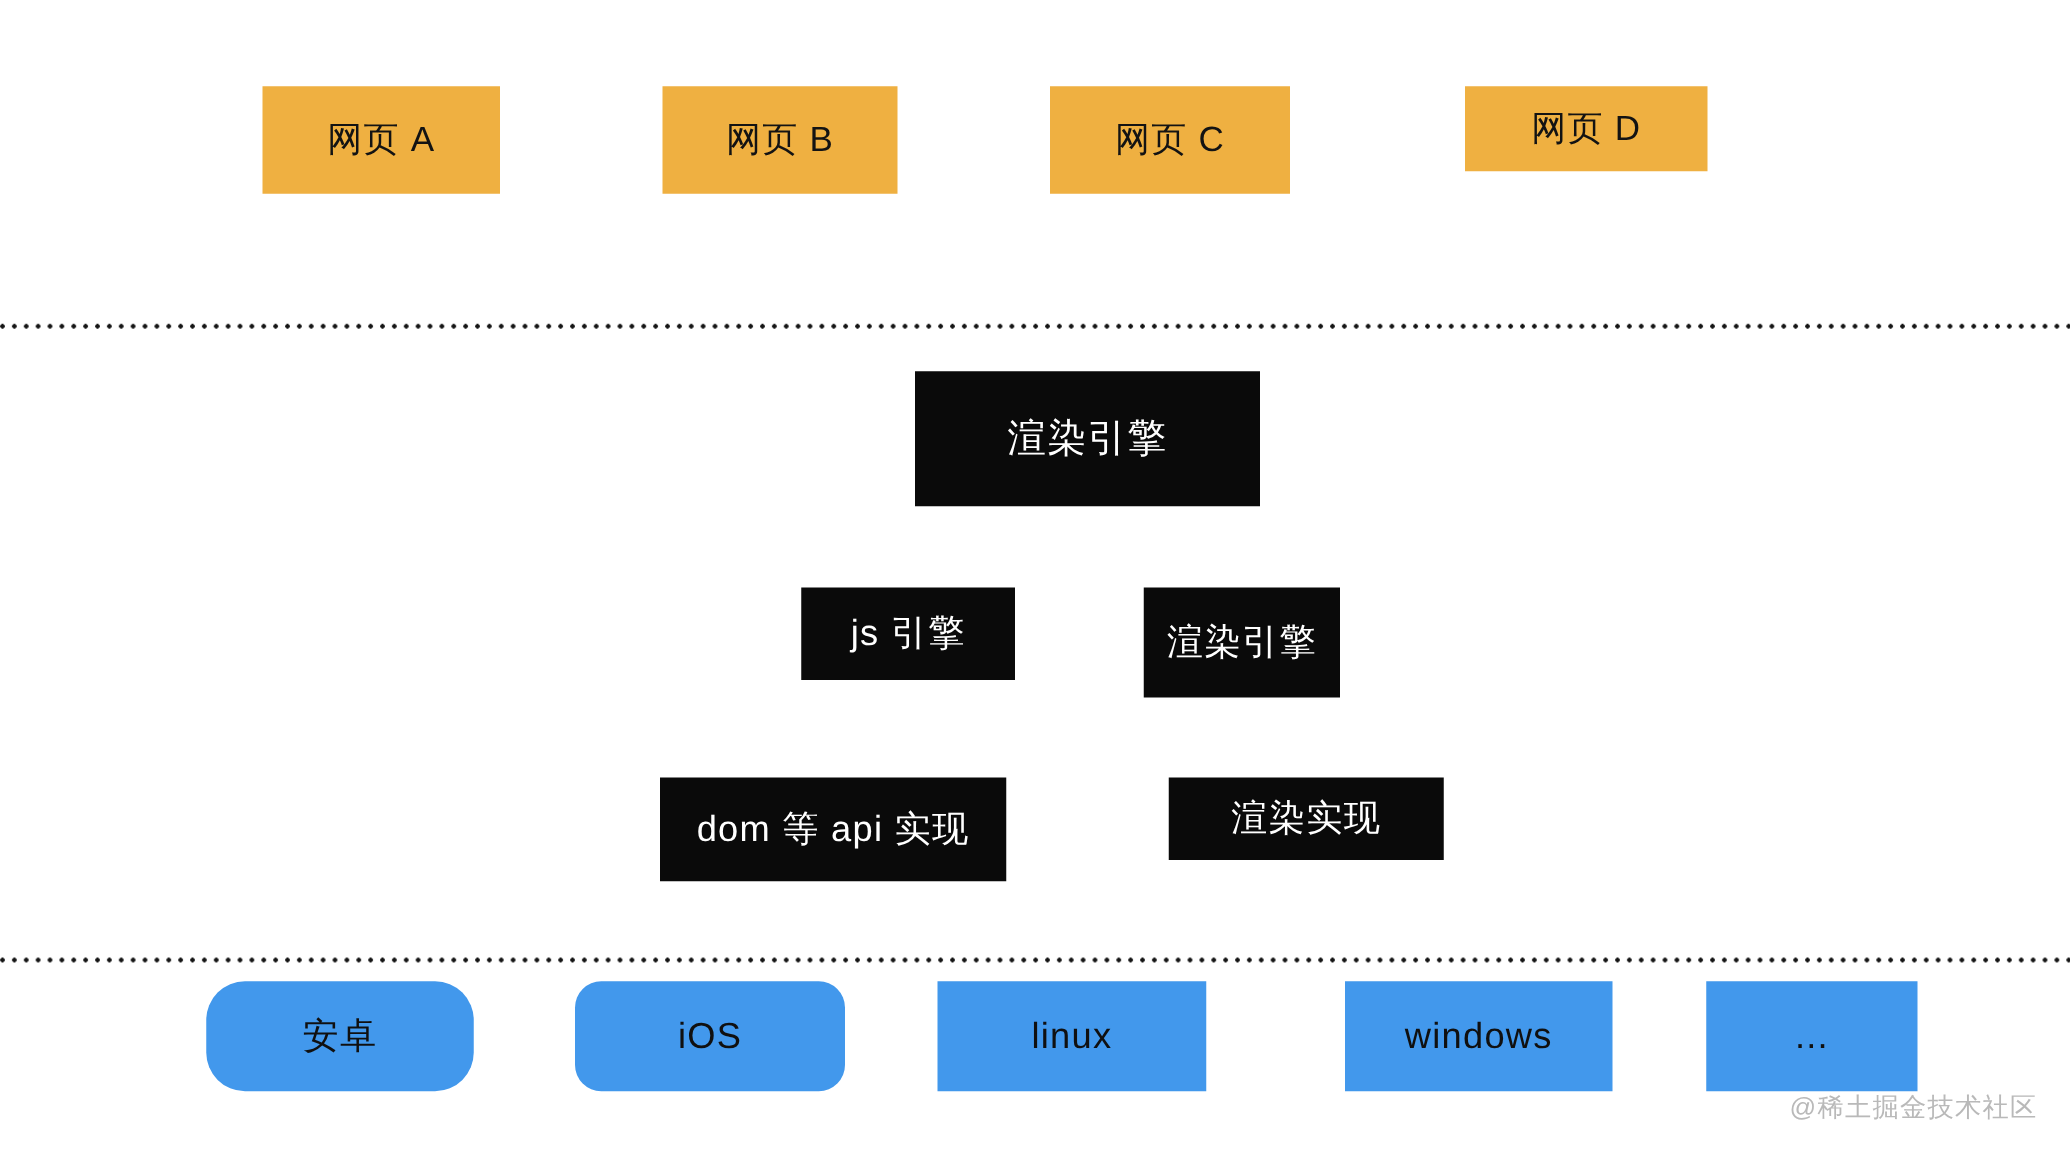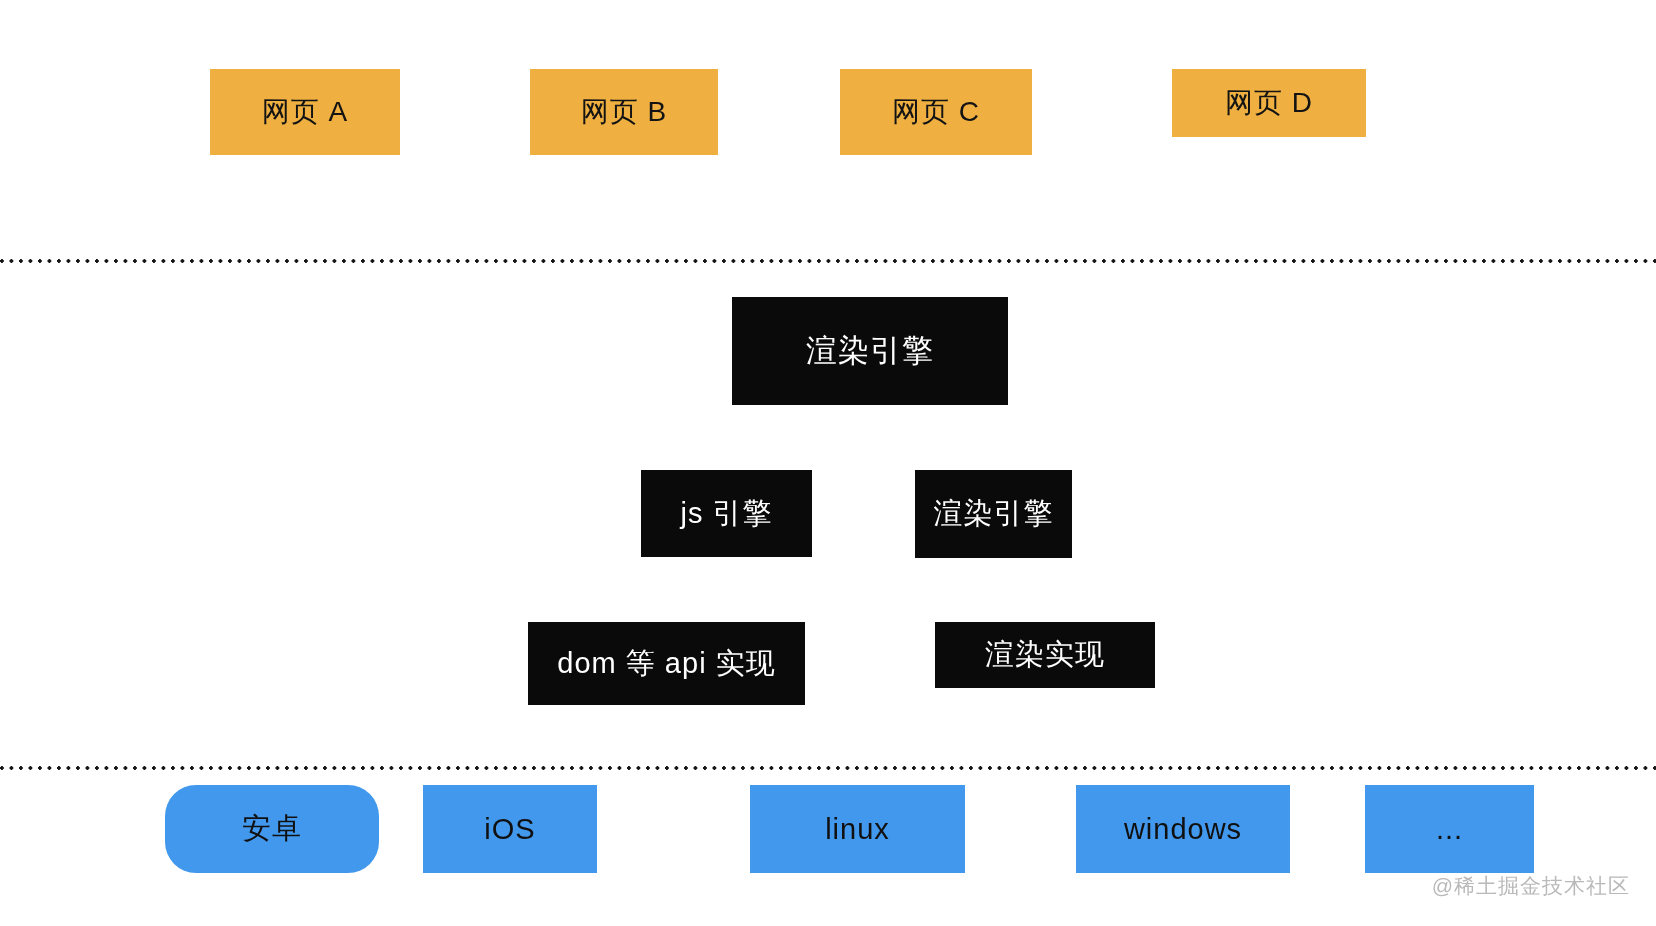--- a/index.html
+++ b/index.html
@@ -66,29 +66,29 @@
 
   <div class="box webpage-box" style="left:210px; top:69px; width:190px; height:86px;">网页 A</div>
   <div class="box webpage-box" style="left:530px; top:69px; width:188px; height:86px;">网页 B</div>
   <div class="box webpage-box" style="left:840px; top:69px; width:192px; height:86px;">网页 C</div>
   <div class="box webpage-box" style="left:1172px; top:69px; width:194px; height:68px;">网页 D</div>
 
   <div class="dotted-divider" style="top:259px;"></div>
 
   <div class="box engine-box" style="left:732px; top:297px; width:276px; height:108px; font-size:31px;">渲染引擎</div>
 
-  <div class="box engine-box" style="left:641px; top:470px; width:171px; height:87px;">js 引擎</div>
+  <div class="box engine-box" style="left:641px; top:470px; width:171px; height:74px;">js 引擎</div>
   <div class="box engine-box" style="left:915px; top:470px; width:157px; height:88px;">渲染引擎</div>
 
   <div class="box engine-box" style="left:528px; top:622px; width:277px; height:83px;">dom 等 api 实现</div>
   <div class="box engine-box" style="left:935px; top:622px; width:220px; height:66px;">渲染实现</div>
 
   <div class="dotted-divider" style="top:766px;"></div>
 
   <div class="box platform-box" style="left:165px; top:785px; width:214px; height:88px;border-radius:31px;">安卓</div>
-  <div class="box platform-box" style="left:423px; top:785px; width:174px; height:88px;">iOS</div>
+  <div class="box platform-box" style="left:460px; top:785px; width:216px; height:88px;border-radius:21px;">iOS</div>
   <div class="box platform-box" style="left:750px; top:785px; width:215px; height:88px;text-align:center;">linux</div>
   <div class="box platform-box" style="left:1076px; top:785px; width:214px; height:88px;">windows</div>
   <div class="box platform-box" style="left:1365px; top:785px; width:169px; height:88px;">...</div>
 
   <div class="watermark">@稀土掘金技术社区</div>
 
 </div>
 
 </body></html>

